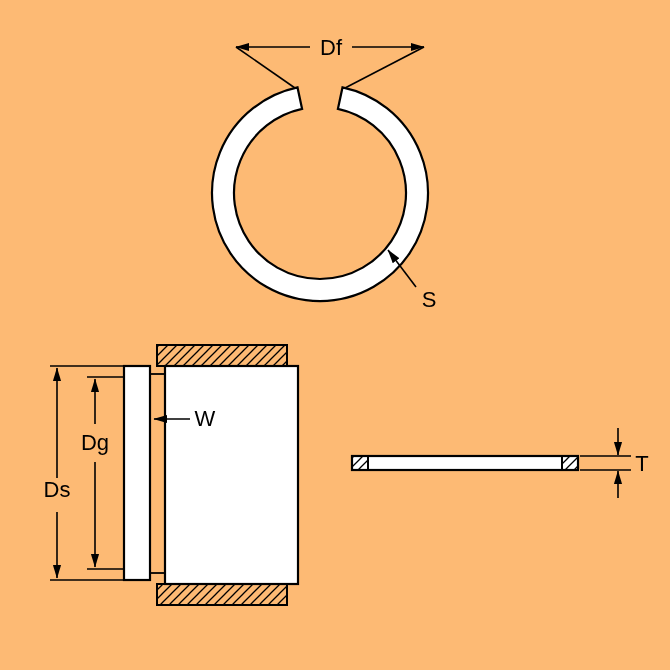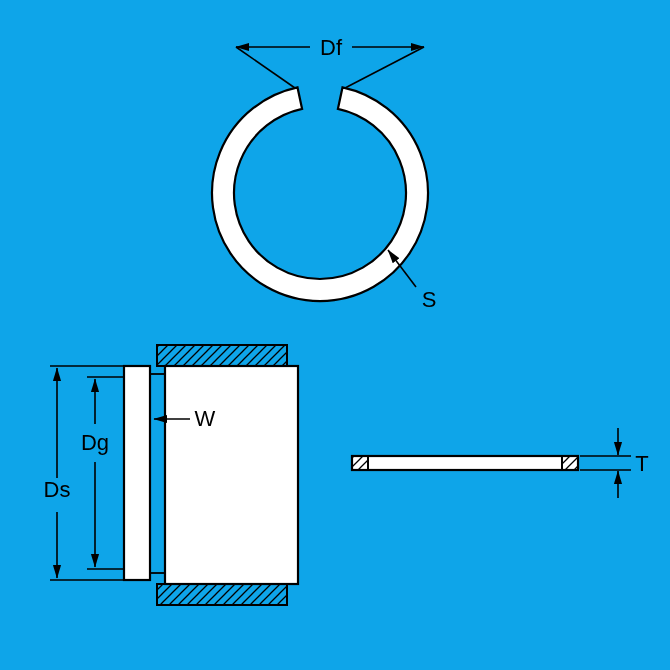--- a/index.html
+++ b/index.html
@@ -7,21 +7,21 @@
     padding: 0;
     width: 670px;
     height: 670px;
     background: #ffffff;
     font-family: "Liberation Sans", "DejaVu Sans", sans-serif;
   }
   .canvas {
     width: 670px;
     height: 670px;
     position: relative;
-    background: #0ea5e9;
+    background: #fdba74;
   }
   svg { display: block; }
   .dim-label {
     font-family: "Liberation Sans", "DejaVu Sans", sans-serif;
     font-size: 22px;
     fill: #000000;
   }
   .outline {
     fill: #ffffff;
     stroke: #000000;

